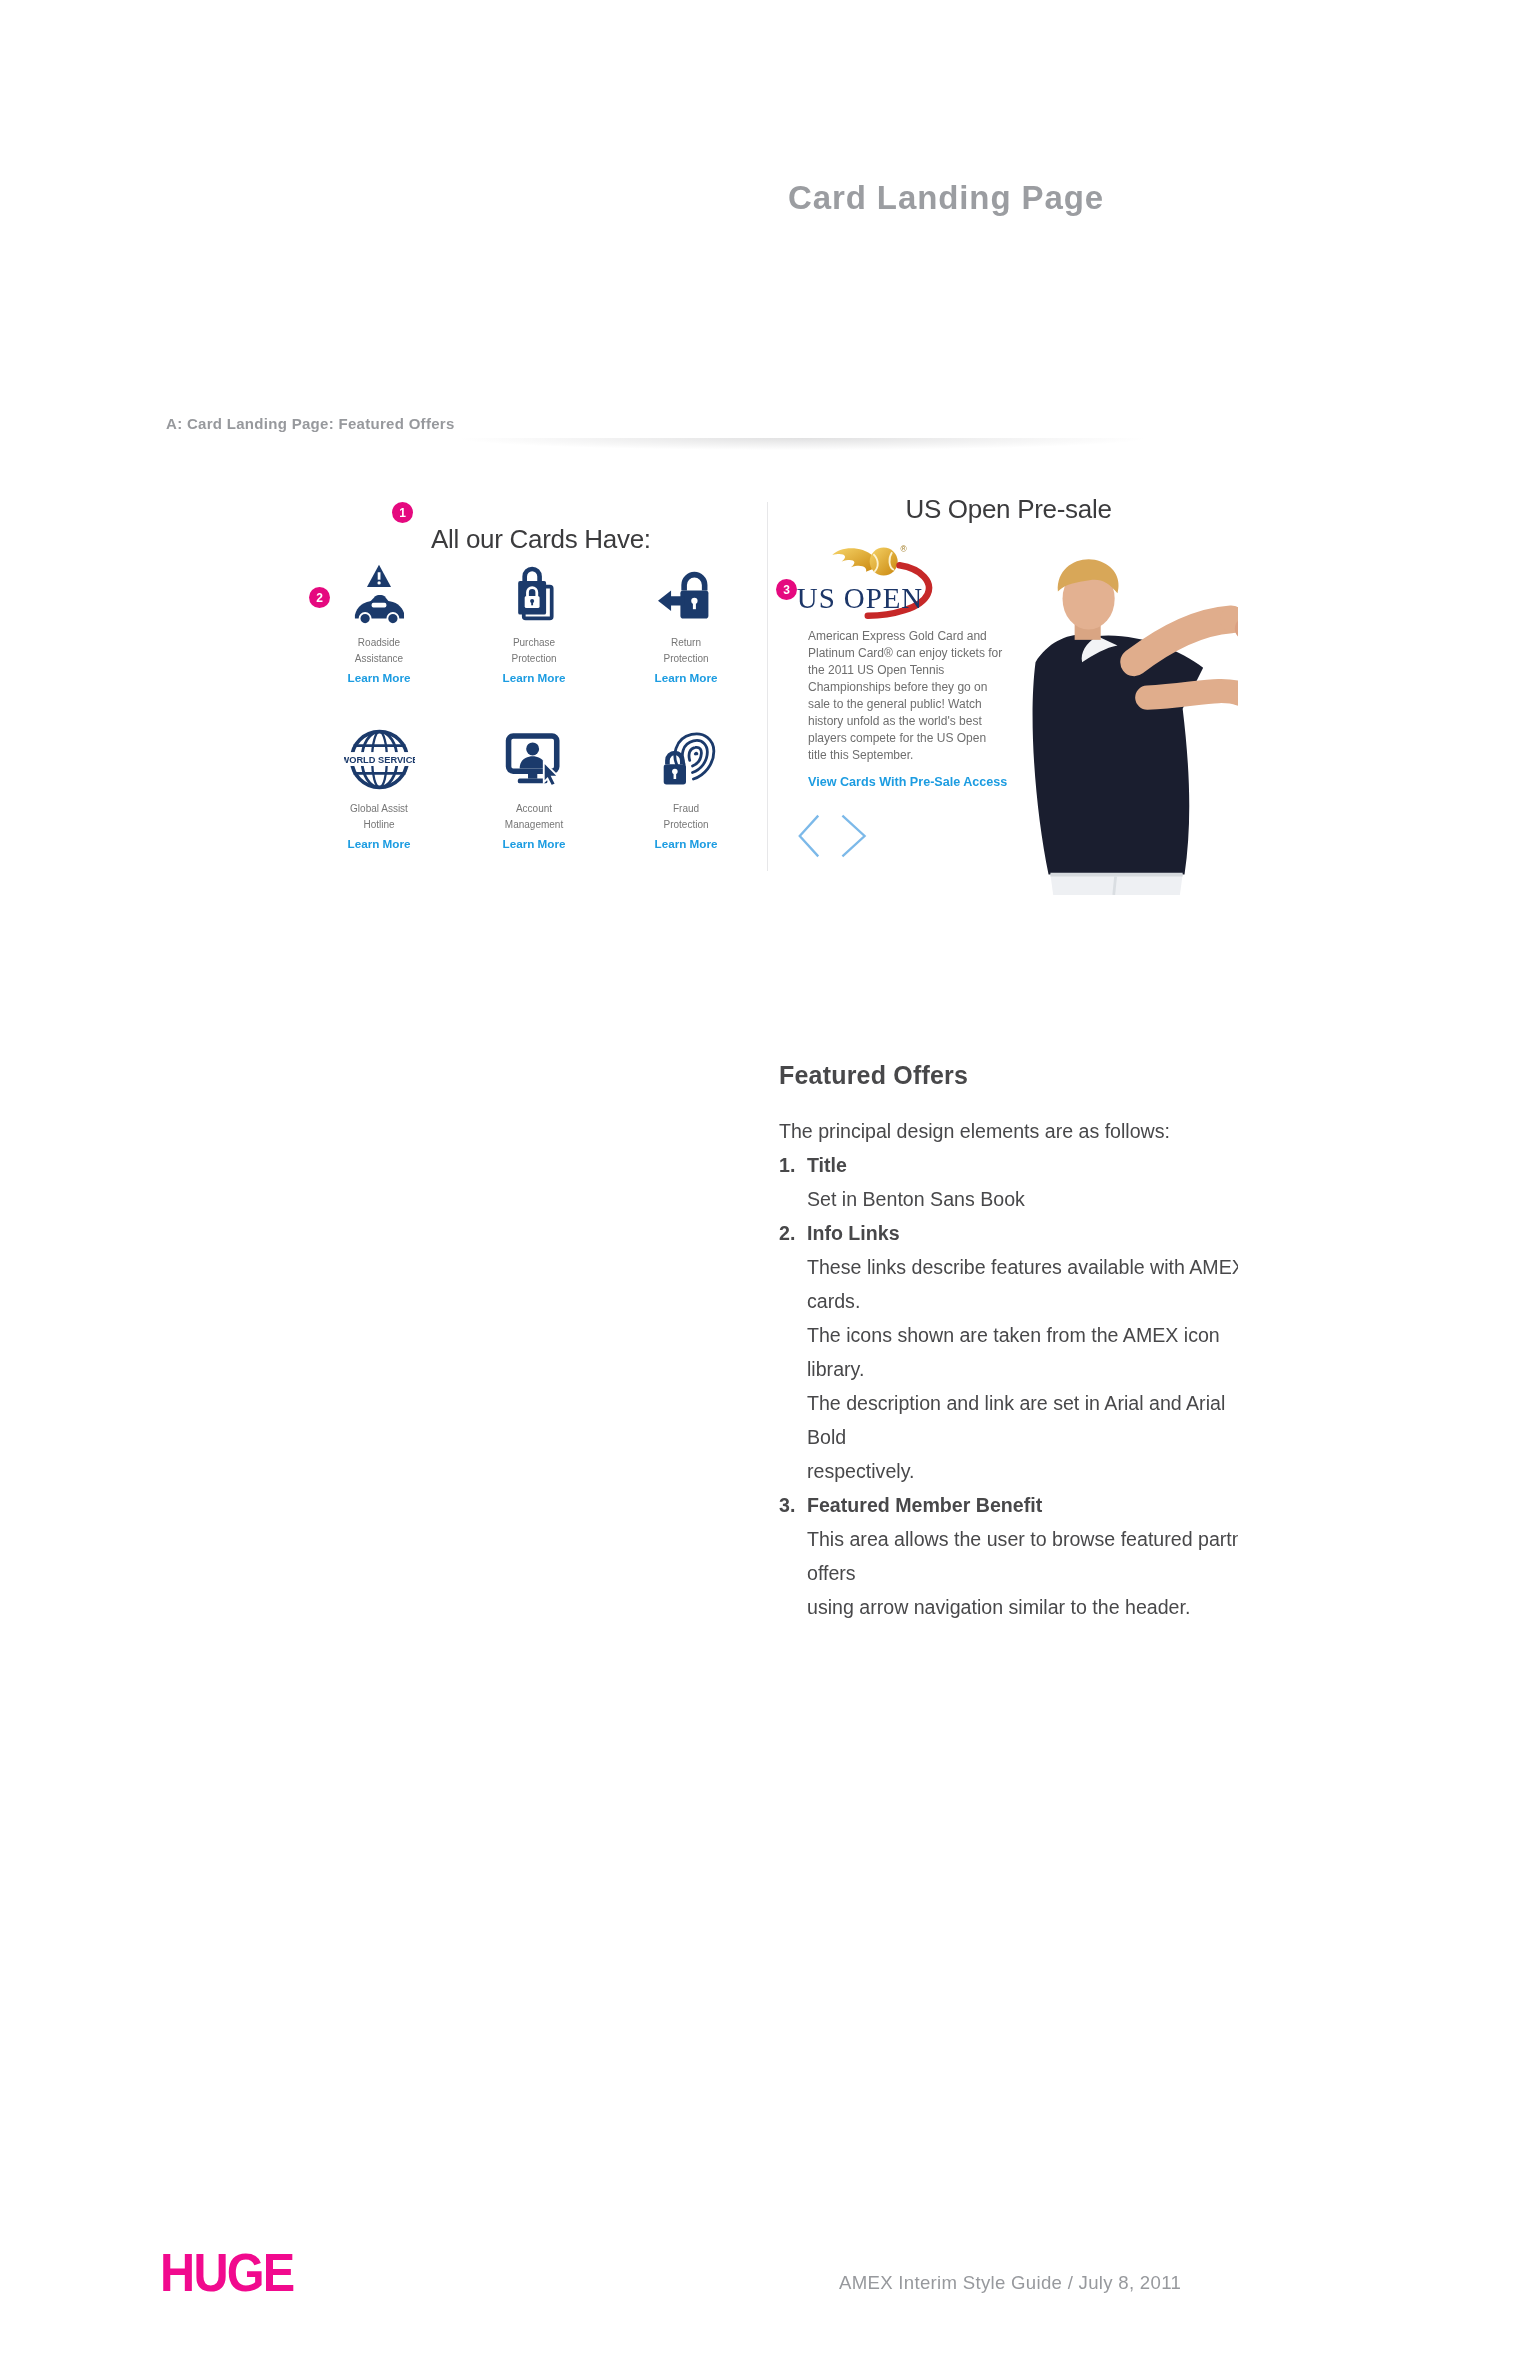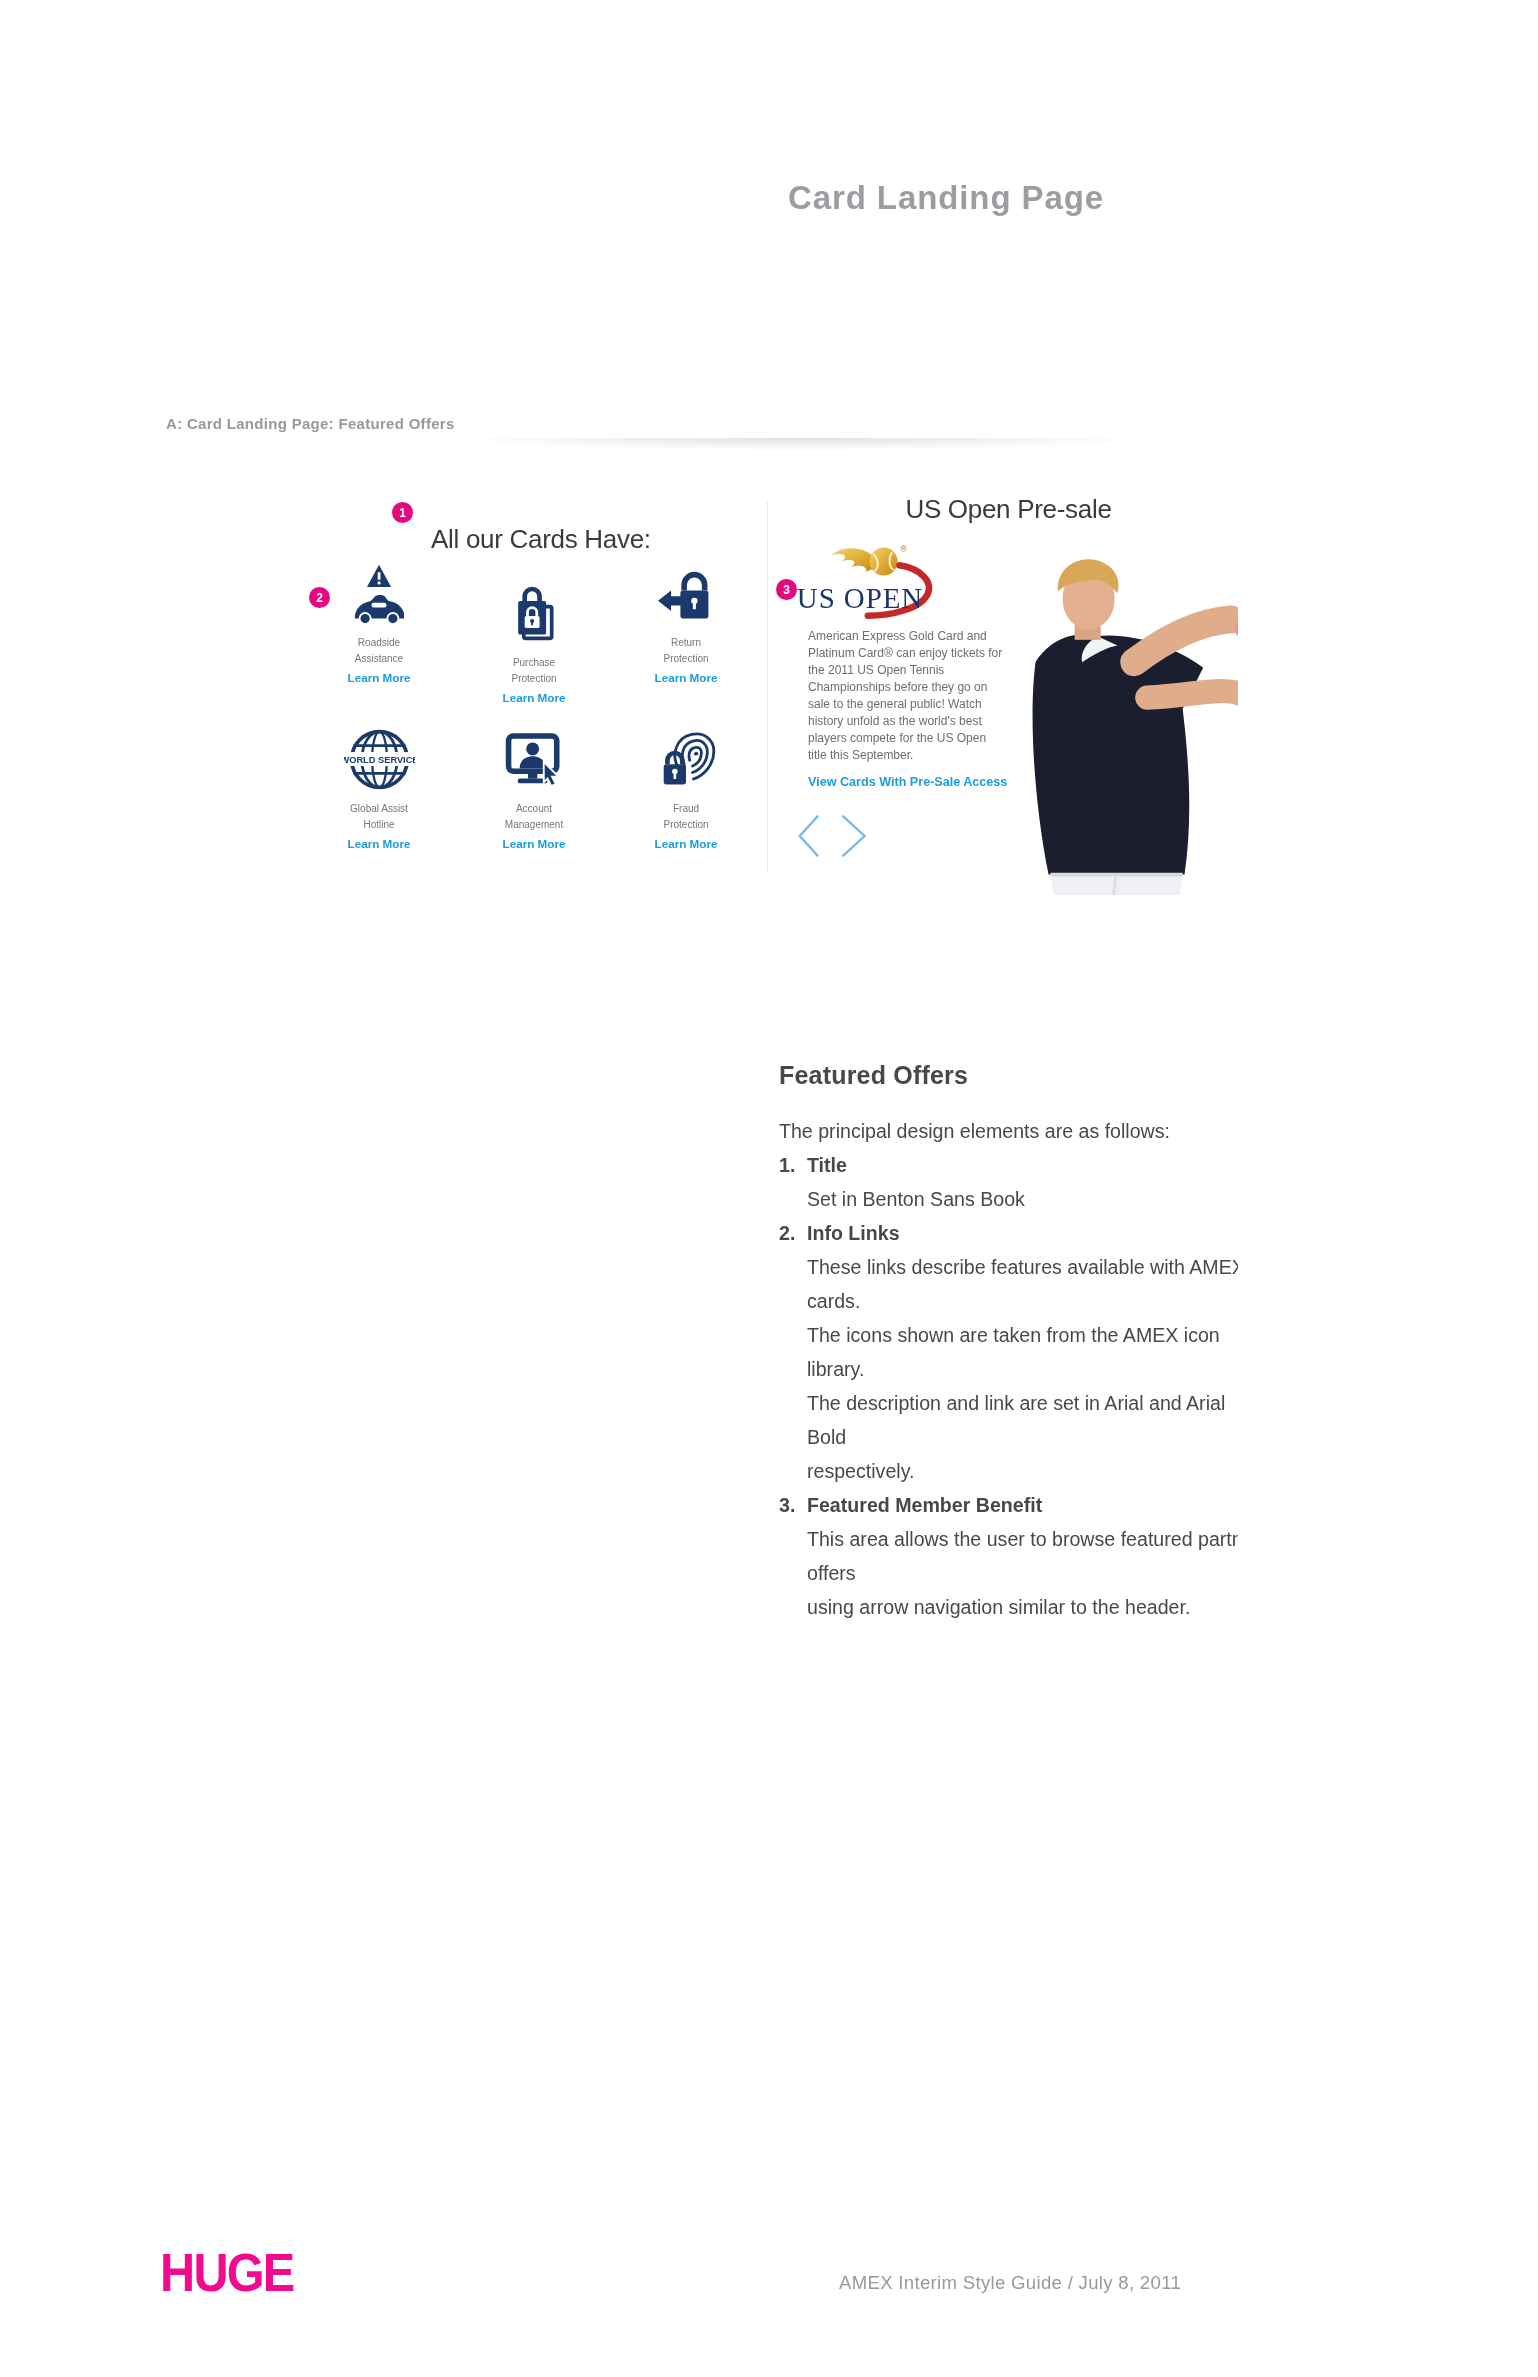--- a/index.html
+++ b/index.html
@@ -85,21 +85,21 @@
         <circle cx="47" cy="60" r="6" fill="#1b3a6b" stroke="#fff" stroke-width="2"></circle>
       </svg>
     </div>
     <div class="flabel">
       <div>Roadside</div>
       <div>Assistance</div>
     </div>
     <span class="learn-more">Learn More</span>
   </div>
 
-  <div class="feature" style="left:464px;top:579px;">
+  <div class="feature" style="left:464px;top:559px;">
     <div class="ficon">
       <svg width="54" height="60" viewBox="0 0 58 64">
         <rect x="18" y="22" width="30" height="34" rx="2" fill="none" stroke="#1b3a6b" stroke-width="4"></rect>
         <rect x="12" y="16" width="30" height="36" rx="2" fill="#1b3a6b"></rect>
         <path d="M19 16 v-5 a8 8 0 0 1 16 0 v5" fill="none" stroke="#1b3a6b" stroke-width="5"></path>
         <path d="M22 32 v-4 a5 5 0 0 1 10 0 v4" fill="none" stroke="#fff" stroke-width="3"></path>
         <rect x="19" y="32" width="16" height="13" rx="2" fill="#fff"></rect>
         <circle cx="27" cy="37.5" r="2.2" fill="#1b3a6b"></circle>
           <rect x="26" y="38" width="2" height="4" fill="#1b3a6b"></rect>
       </svg>

